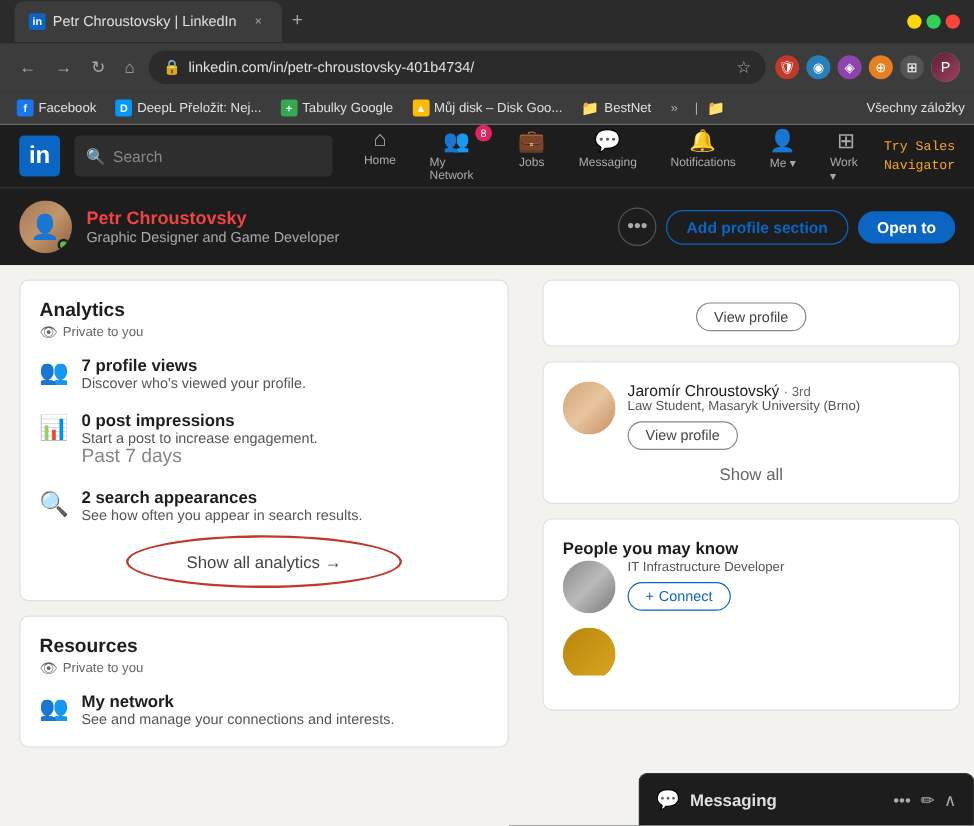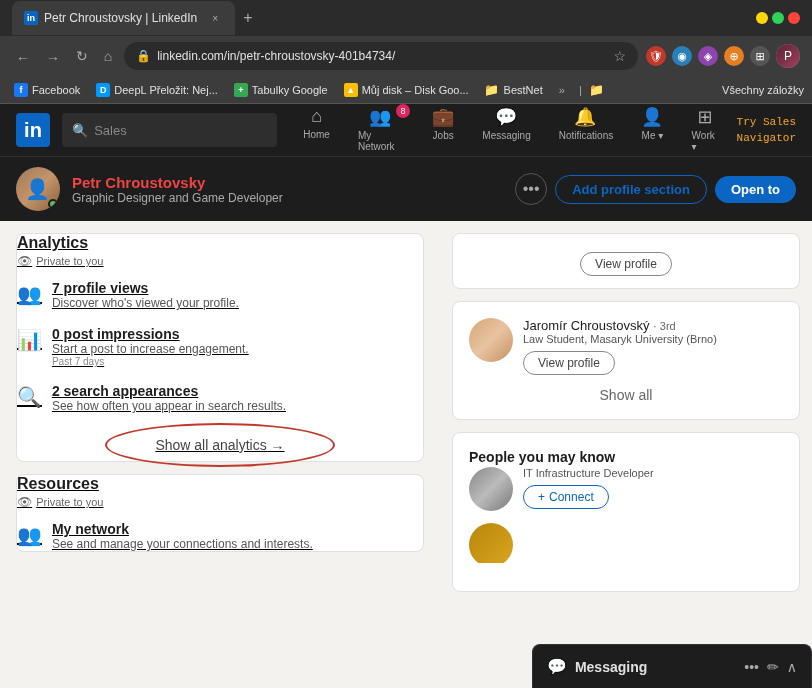--- a/index.html
+++ b/index.html
@@ -242,39 +242,39 @@
       width: 440px;
       overflow-y: auto;
       padding: 12px 16px;
       flex-shrink: 0;
     }
 
     
     .card {
       background: white;
       border-radius: 8px;
+      padding: 16px;
       margin-bottom: 12px;
       border: 1px solid #e0e0e0;
-      text-decoration: underline;
     }
     .card-title { font-size: 16px; font-weight: 600; color: #1d1d1d; margin-bottom: 2px; }
     .private-label {
       display: flex; align-items: center; gap: 4px;
       color: #666; font-size: 11px; margin-bottom: 12px;
     }
     .eye-icon { font-size: 12px; }
 
     .analytics-item {
       display: flex; align-items: flex-start; gap: 10px;
       margin-bottom: 16px;
     }
     .analytics-icon { font-size: 20px; color: #666; margin-top: 2px; flex-shrink: 0; }
     .analytics-bold { font-size: 14px; font-weight: 600; color: #1d1d1d; }
     .analytics-desc { font-size: 12px; color: #555; }
-    .analytics-sub { font-size: 10px; color: #888; }
+    .analytics-sub { font-size: 16px; color: #888; }
 
     
     .show-analytics-wrap {
       display: flex; justify-content: center; margin-top: 8px; position: relative;
     }
     .show-analytics-btn {
       padding: 8px 24px;
       border-radius: 20px;
       border: none;
       background: transparent;
@@ -464,21 +464,21 @@
   </div>
 
   <div class="linkedin-page">
 
     <div class="li-nav">
       <div class="li-logo">
         <span>in</span>
       </div>
       <div class="li-search">
         <span>🔍</span>
-        <span style="color:#888;font-size:13px;">Sales</span>
+        <span style="color:#888;font-size:13px;">Search</span>
       </div>
       <div class="li-nav-items">
         <div class="li-nav-item">
           <span class="li-nav-icon">⌂</span>
           <span style="font-size:10px;">Home</span>
         </div>
         <div class="li-nav-item" style="position:relative;">
           <span class="li-nav-icon">👥</span>
           <span style="font-size:10px;">My Network</span>
           <div class="li-nav-badge">8</div>

